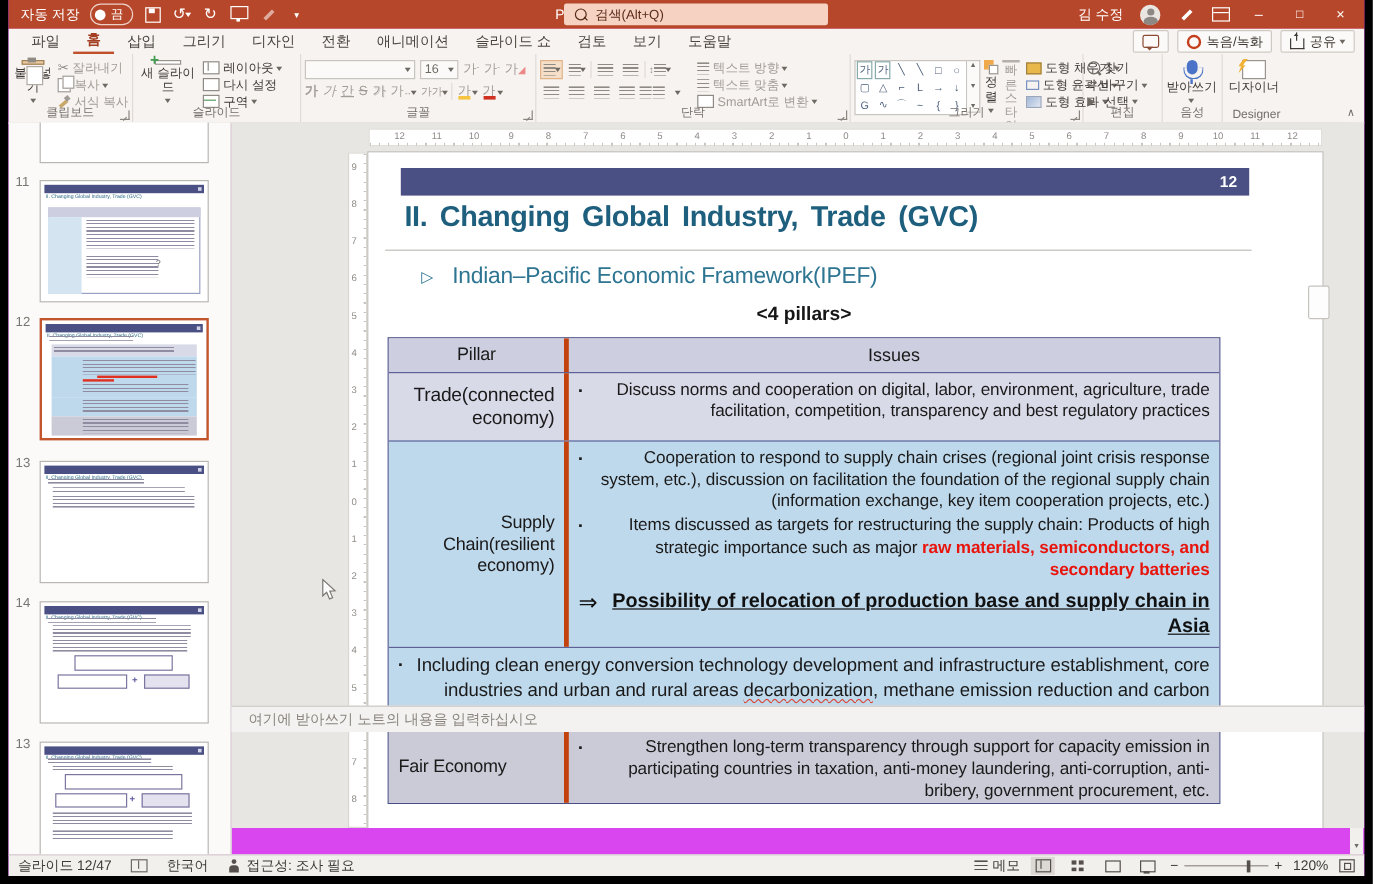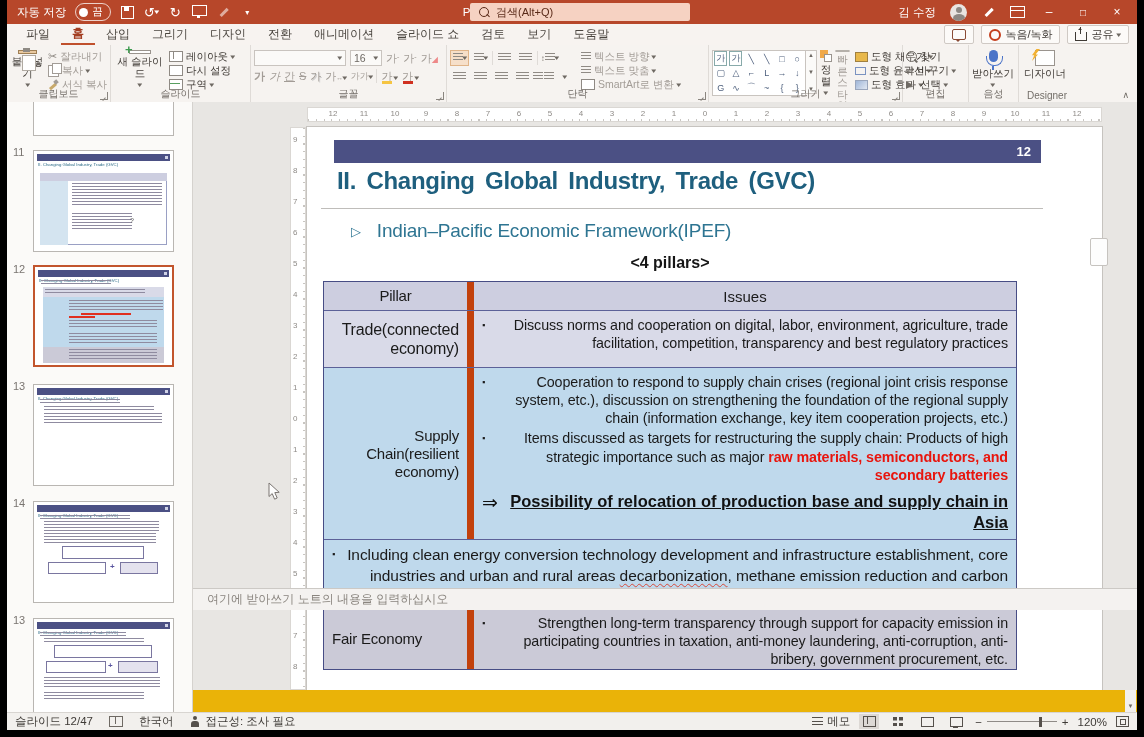--- a/index.html
+++ b/index.html
@@ -1,18 +1,18 @@
 <!DOCTYPE html>
 <html><head>
 <meta charset="utf-8">
 <style>
   html,body{margin:0;padding:0;}
   body{width:1144px;height:737px;background:#000;position:relative;overflow:hidden;
        font-family:"Liberation Sans","DejaVu Sans",sans-serif;-webkit-font-smoothing:antialiased;}
-  .window{position:absolute;left:7px;top:0;width:1130px;height:730px;background:#eab308;overflow:hidden;}
+  .window{position:absolute;left:7px;top:0;width:1130px;height:730px;background:#d946ef;overflow:hidden;}
 
   
   .titlebar{position:absolute;left:0;top:0;width:100%;height:24px;background:#B7472A;color:#fff;font-size:11.5px;}
   .qat{position:absolute;left:10px;top:0;height:24px;display:flex;align-items:center;gap:9px;}
   .toggle-pill{display:flex;align-items:center;gap:4px;border:1px solid rgba(255,255,255,.75);border-radius:9px;padding:1px 7px 1px 3px;font-size:10.5px;}
   .toggle-dot{width:9px;height:9px;border-radius:50%;background:#fff;display:inline-block;}
   .qat-ic{width:15px;height:15px;display:inline-flex;align-items:center;justify-content:center;font-size:13px;color:#fff;}
   .ic-save{width:11px;height:11px;border:1.4px solid #fff;position:relative;}
   .ic-save:before{content:"";position:absolute;left:2px;top:0;width:5px;height:4px;background:#fff;}
   .ic-display{width:13px;height:9px;border:1.3px solid #fff;position:relative;margin-top:-3px;}
@@ -146,21 +146,21 @@
          display:flex;align-items:center;justify-content:flex-end;padding-right:10px;box-sizing:border-box;font-size:13px;font-weight:bold;}
   .s-title{position:absolute;left:30px;top:40px;font-size:24px;font-weight:bold;color:#1E5F7E;letter-spacing:-.3px;word-spacing:4px;white-space:nowrap;}
   .s-line{position:absolute;left:14px;top:81px;width:722px;height:1px;background:#BFBDBA;}
   .s-ipef{position:absolute;left:44px;top:93px;display:flex;align-items:center;gap:16px;color:#2E7592;font-size:19px;letter-spacing:-.2px;}
   .s-ipef .tri{font-size:13px;color:#2E7592;}
   .s-caption{position:absolute;left:16px;top:127px;width:694px;text-align:center;font-size:16px;font-weight:bold;color:#161616;}
   .s-table{position:absolute;left:16px;top:154px;width:694px;border:1.5px solid #474D85;box-sizing:border-box;font-size:14.3px;color:#1A1A1A;}
   .trow{display:flex;border-top:1px solid #5C6198;}
   .trow:first-child{border-top:none;}
   .tc{box-sizing:border-box;padding:3px 8px;text-align:right;}
-  .c1{width:150px;flex:none;border-right:7px solid #c2410c;display:flex;align-items:center;font-size:15px;line-height:1.2;letter-spacing:-.2px;}
+  .c1{width:150px;flex:none;border-right:4px solid #c2410c;display:flex;align-items:center;font-size:15px;line-height:1.2;letter-spacing:-.2px;}
   .c2{flex:1;}
   .center{justify-content:center;text-align:center;align-items:center;display:flex;}
   .row-hdr{background:#CDCEE0;height:28px;font-size:15px;}
   .row-lav{background:#D9DAE8;height:56px;}
   .row-blue{background:#BFD9EC;}
   .row-blue1{height:171px;}
   .row-blue2{height:68px;}
   .row-gray{background:#CBCAD7;height:60px;}
   .bullet{display:flex;gap:7px;line-height:1.27;letter-spacing:-.1px;margin-top:2px;}
   .bullet .bm{font-size:9px;line-height:18px;flex:none;}
@@ -686,21 +686,21 @@
               <span class="bm">▪</span>
               <span>Discuss norms and cooperation on digital, labor, environment, agriculture, trade facilitation, competition, transparency and best regulatory practices</span>
             </div>
           </div>
         </div>
         <div class="trow row-blue row-blue1">
           <div class="tc c1">Supply Chain(resilient economy)</div>
           <div class="tc c2">
             <div class="bullet">
               <span class="bm">▪</span>
-              <span>Cooperation to respond to supply chain crises (regional joint crisis response system, etc.), discussion on strengthening the foundation of the regional supply chain (information exchange, key item cooperation projects, etc.)</span>
+              <span>Cooperation to respond to supply chain crises (regional joint crisis response system, etc.), discussion on facilitation the foundation of the regional supply chain (information exchange, key item cooperation projects, etc.)</span>
             </div>
             <div class="bullet">
               <span class="bm">▪</span>
               <span><span>Items discussed as targets for restructuring the supply chain: Products of high strategic importance such as major </span><span class="redtxt">raw materials, semiconductors, and secondary batteries</span></span>
             </div>
             <div class="concl">
               <span class="carrow">⇒</span>
               <span class="ctext">Possibility of relocation of production base and supply chain in Asia</span>
             </div>
           </div>

